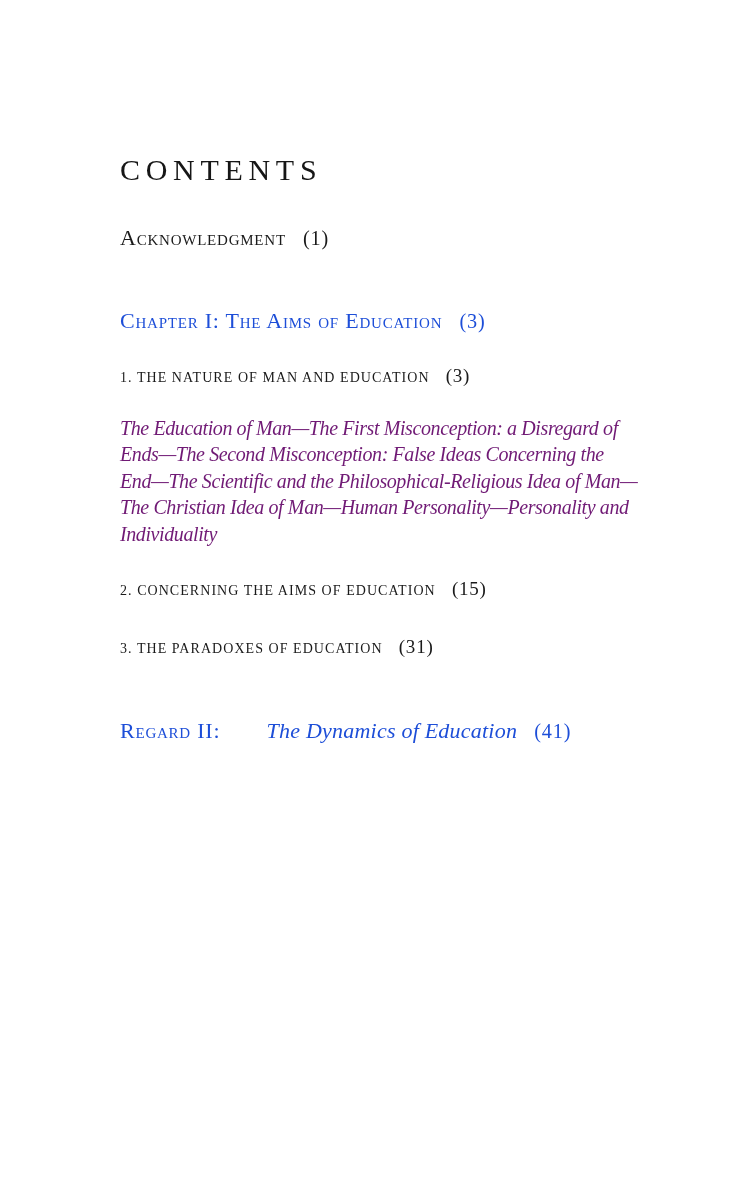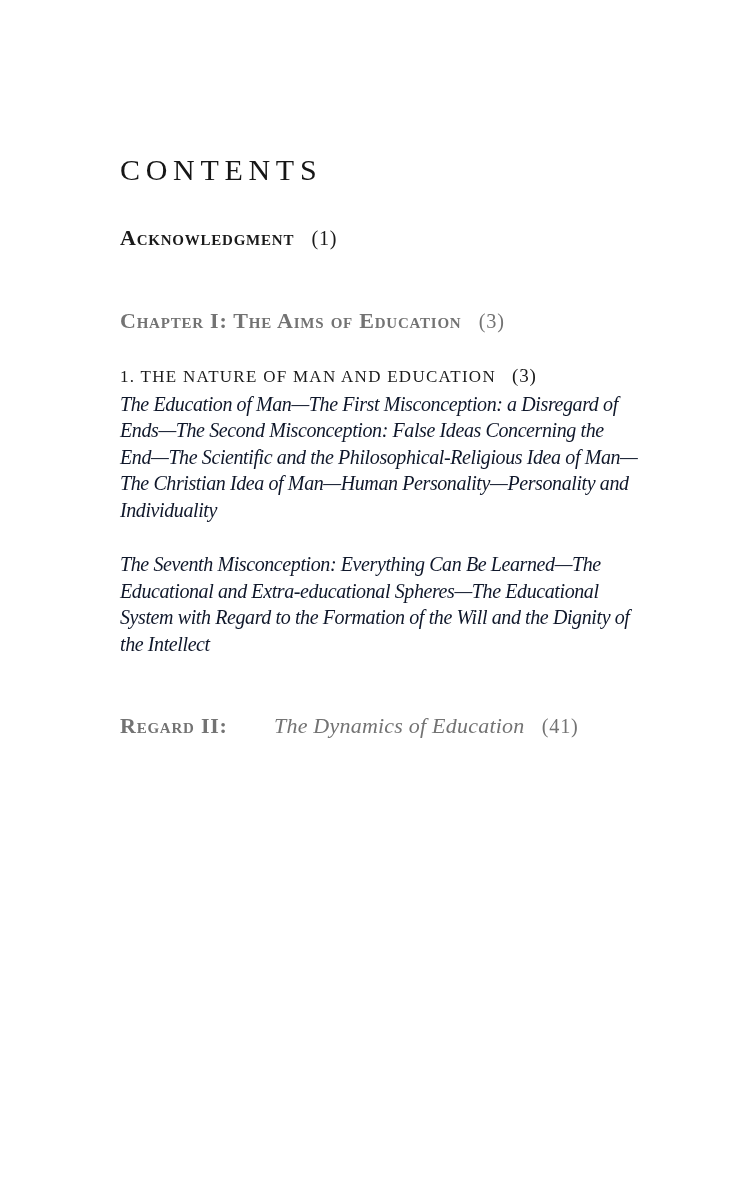--- a/index.html
+++ b/index.html
@@ -14,61 +14,62 @@
     width: 750px; height: 1200px;
     padding: 152px 112px 0 120px;
   }
   h1.book-title {
     font-weight: normal;
     font-size: 30px;
     line-height: 36px;
     letter-spacing: 0.19em;
     color: #161616;
   }
-  .sc { font-variant: small-caps; letter-spacing: 0.035em; font-weight: bold; }
+  .sc { font-variant: small-caps; letter-spacing: 0.035em; }
   .italic-title { font-style: italic; letter-spacing: 0.01em; margin-left: 40px; }
   .entry.frontmatter {
     margin-top: 36px;
     font-size: 22px;
     line-height: 28px;
   }
   .chapter { margin-top: 54px; }
   h2.chapter-heading {
     font-weight: normal;
     font-size: 22px;
     line-height: 30px;
-    color: #737373;
+    color: #1d4ed8;
   }
   .section { margin-top: 28px; }
   .chapter .section:first-child { margin-top: 26px; }
   h3.section-heading {
     font-weight: normal;
     font-size: 20px;
     line-height: 26.5px;
     color: #1a1a1a;
   }
   .section-head-text {
     text-transform: uppercase;
-    font-size: 17px;
+    font-size: 14px;
     letter-spacing: 0.075em;
   }
   .pagenum {
     margin-left: 0.85em;
     letter-spacing: 0.04em;
     font-feature-settings: "onum";
   }
   h2 .pagenum, .frontmatter .pagenum { font-size: 0.92em; }
   h3 .pagenum { font-size: 0.95em; }
   p.summary {
     font-style: italic;
     font-size: 20px;
     line-height: 26.5px;
     letter-spacing: -0.02em;
     max-width: 518px;
-    color: #0f172a;
+    color: #701a75;
+    margin-top: 23px;
   }
 </style>
 </head>
 <body>
 
 <div class="page">
 
   <h1 class="book-title">CONTENTS</h1>
 
   <div class="entry frontmatter">
@@ -82,24 +83,29 @@
     </h2>
     <div class="sections">
   <div class="section">
     <h3 class="section-heading">
       <span class="section-head-text">1. the nature of man and education</span><span class="pagenum">(3)</span>
     </h3>
     <p class="summary">The Education of Man—The First Misconception: a Disregard of Ends—The Second Misconception: False Ideas Concerning the End—The Scientific and the Philosophical-Religious Idea of Man—The Christian Idea of Man—Human Personality—Personality and Individuality</p>
   </div>
 
   <div class="section">
+    <h3 class="section-heading">
+      <span class="section-head-text">2. concerning the aims of education</span><span class="pagenum">(15)</span>
+    </h3>
   </div>
 
   <div class="section">
-    <p class="summary">The Seventh Misconception: Everything Can Be Learned—The Educational and Extra-educational Spheres—The Educational System with Regard to the Formation of the Will and the Dignity of the Intellect</p>
+    <h3 class="section-heading">
+      <span class="section-head-text">3. the paradoxes of education</span><span class="pagenum">(31)</span>
+    </h3>
   </div>
 </div>
   </section>
 
   <section class="chapter">
     <h2 class="chapter-heading">
       <span class="sc">Regard II: </span><span class="italic-title">The Dynamics of Education</span><span class="pagenum">(41)</span>
     </h2>
   </section>
 </div>

